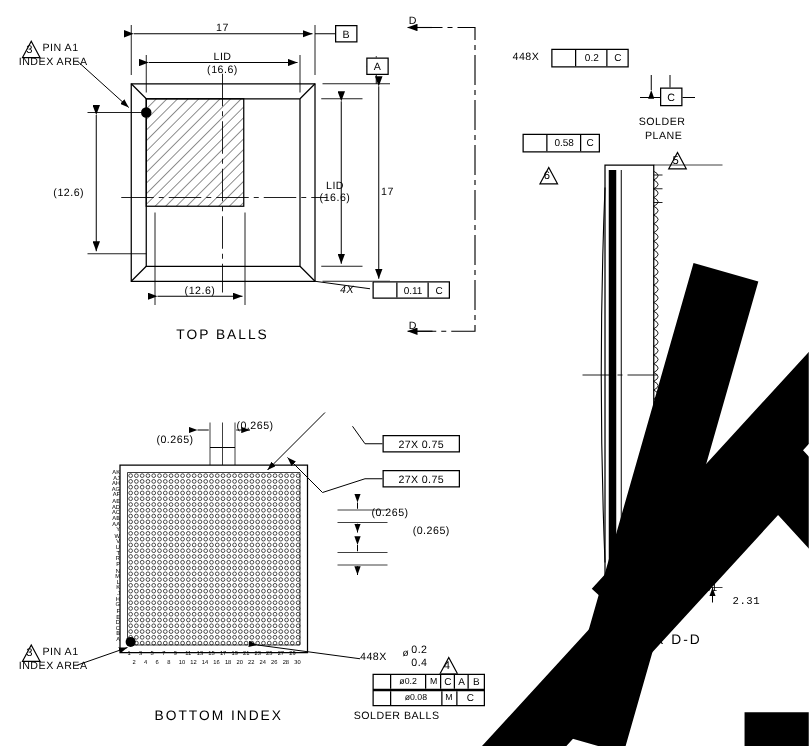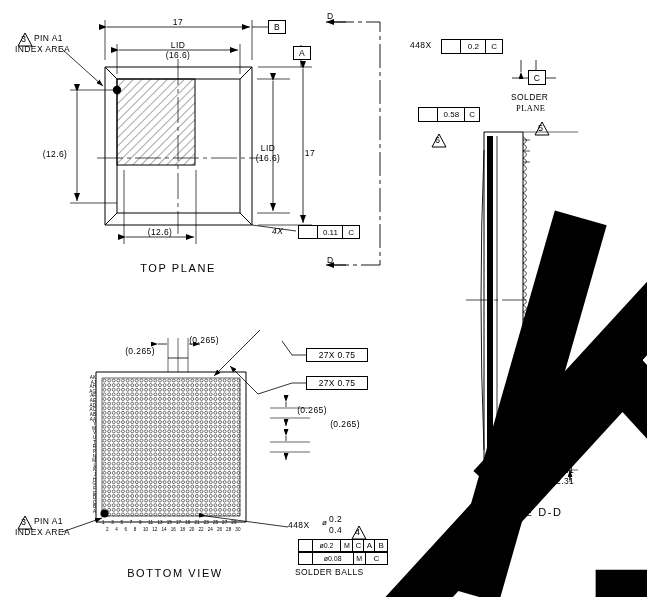--- a/index.html
+++ b/index.html
@@ -249,55 +249,55 @@
         </svg>
   </div>
   <div style="width:26px;">0.11</div>
   <div style="width:16px;">C</div>
 </div>
 
 <div class="lbl" style="left:21px;top:34px;font-size:9px;">3</div>
 <div class="lbl" style="left:34px;top:34px;">PIN A1</div>
 <div class="lbl" style="left:15px;top:45px;">INDEX AREA</div>
 
-<div class="lbl big c" style="left:178px;top:262px;">TOP  PLANE</div>
+<div class="lbl big c" style="left:178px;top:262px;">TOP  BALLS</div>
 
 <div class="lbl" style="left:410px;top:41px;">448X</div>
 <div class="fcf" style="left:441px;top:39px;width:62px;height:15px;">
   <div style="width:20px;">
     <svg width="13" height="8" viewBox="0 0 13 8">
           <path d="M1,7 L6.5,1 L12,7" stroke="#000" fill="none" stroke-width="1"></path>
         </svg>
   </div>
   <div style="width:26px;">0.2</div>
   <div style="width:16px;">C</div>
 </div>
 
 <div class="box" style="left:528px;top:70px;width:18px;height:15px;">C</div>
 <div class="lbl" style="left:511px;top:93px;">SOLDER</div>
-<div class="lbl" style="left:516px;top:104px;font-family:Liberation Serif, serif;">PLANE</div>
+<div class="lbl" style="left:516px;top:104px;">PLANE</div>
 <div class="lbl" style="left:538px;top:123px;font-size:9px;">5</div>
 
 <div class="fcf" style="left:418px;top:107px;width:62px;height:15px;">
   <div style="width:20px;">
     <svg width="12" height="9" viewBox="0 0 12 9">
           <path d="M3,1 L1,8 M9,1 L7,8" stroke="#000" fill="none" stroke-width="1"></path>
         </svg>
   </div>
   <div style="width:28px;">0.58</div>
   <div style="width:14px;">C</div>
 </div>
 <div class="lbl" style="left:435px;top:135px;font-size:9px;">6</div>
 
 <div class="lbl" style="left:539px;top:440px;">0.4</div>
 <div class="lbl" style="left:539px;top:451px;">0.2</div>
 <div class="lbl" style="left:556px;top:466px;text-align:right;">2.61</div>
-<div class="lbl" style="left:556px;top:477px;">2.31</div>
-
-<div class="lbl big c" style="left:526px;top:506px;">PLANE  D-D</div>
+<div class="lbl" style="left:586px;top:477px;font-family:Liberation Mono, monospace;">2.31</div>
+
+<div class="lbl big c" style="left:526px;top:506px;">INDEX  D-D</div>
 
 <div class="lbl c" style="left:204px;top:336px;">(0.265)</div>
 <div class="lbl c" style="left:140px;top:347px;">(0.265)</div>
 <div class="lbl c" style="left:312px;top:406px;">(0.265)</div>
 <div class="lbl c" style="left:345px;top:420px;">(0.265)</div>
 
 <div class="box" style="left:306px;top:348px;width:62px;height:14px;">27X  0.75</div>
 <div class="box" style="left:306px;top:376px;width:62px;height:14px;">27X  0.75</div>
 
 <div class="lbl" style="left:288px;top:521px;">448X</div>
@@ -318,27 +318,27 @@
   <div style="width:11px;">C</div>
   <div style="width:11px;">A</div>
   <div style="width:12px;">B</div>
 </div>
 <div class="fcf" style="left:298px;top:552px;width:90px;height:13px;">
   <div style="width:14px;"></div>
   <div style="width:42px;font-size:7px;">ø0.08</div>
   <div style="width:12px;font-size:7px;">M</div>
   <div style="width:22px;">C</div>
 </div>
-<div class="lbl" style="left:283px;top:568px;margin-left:12px;">SOLDER BALLS</div>
+<div class="lbl" style="left:283px;top:568px;">SOLDER BALLS</div>
 
 <div class="lbl" style="left:21px;top:517px;font-size:9px;">3</div>
 <div class="lbl" style="left:34px;top:517px;">PIN A1</div>
 <div class="lbl" style="left:15px;top:528px;">INDEX AREA</div>
 
-<div class="lbl big c" style="left:175px;top:567px;">BOTTOM  VIEW</div>
+<div class="lbl big c" style="left:175px;top:567px;">BOTTOM  INDEX</div>
 
 <div id="ballgrid" style="position:absolute;left:0;top:0;">
       <svg width="647" height="597" style="position: absolute; left: 0px; top: 0px;">
         <circle cx="104.50" cy="380.50" r="1.5" fill="none" stroke="#000" stroke-width="0.55"></circle>
         <circle cx="109.12" cy="380.50" r="1.5" fill="none" stroke="#000" stroke-width="0.55"></circle>
         <circle cx="113.74" cy="380.50" r="1.5" fill="none" stroke="#000" stroke-width="0.55"></circle>
         <circle cx="118.36" cy="380.50" r="1.5" fill="none" stroke="#000" stroke-width="0.55"></circle>
         <circle cx="122.98" cy="380.50" r="1.5" fill="none" stroke="#000" stroke-width="0.55"></circle>
         <circle cx="127.60" cy="380.50" r="1.5" fill="none" stroke="#000" stroke-width="0.55"></circle>
         <circle cx="132.22" cy="380.50" r="1.5" fill="none" stroke="#000" stroke-width="0.55"></circle>

